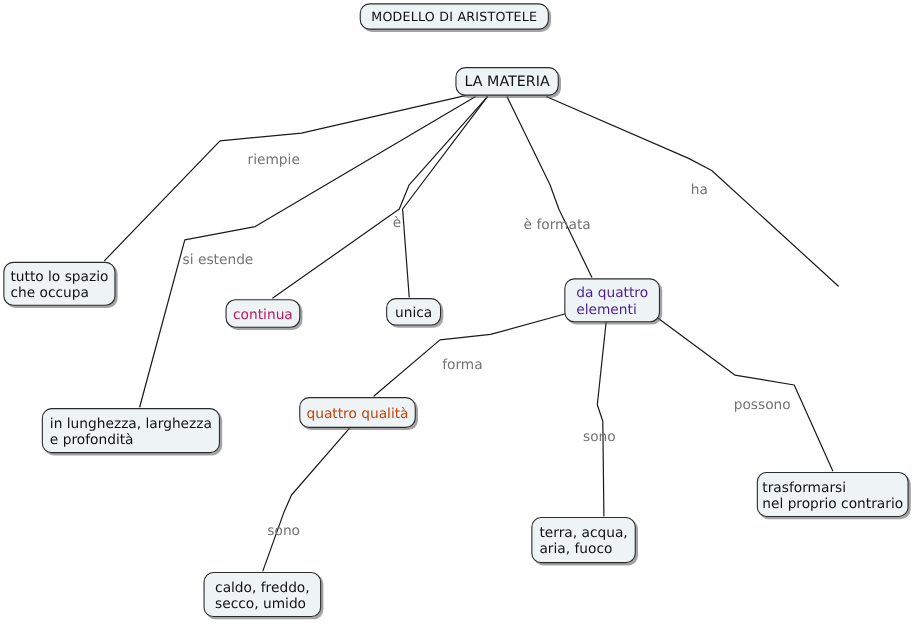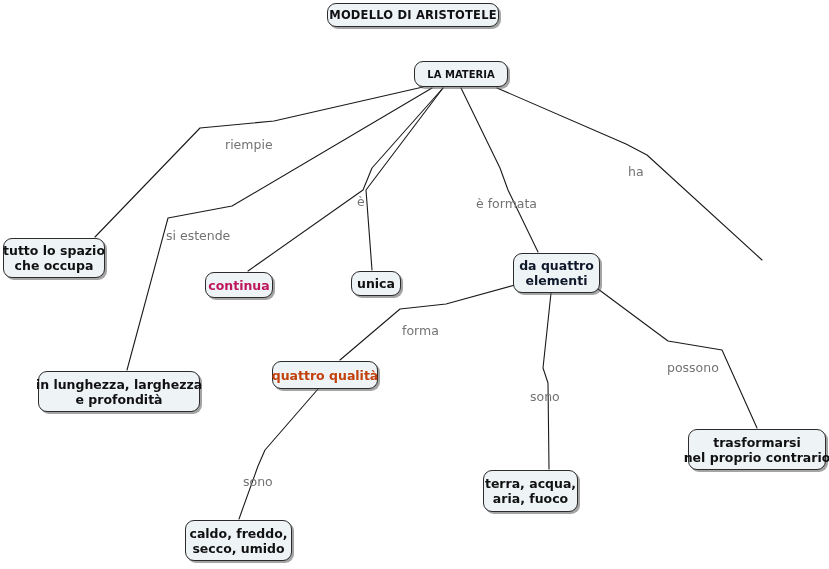--- a/index.html
+++ b/index.html
@@ -28,35 +28,33 @@
   }
   .node {
     position: absolute;
     box-sizing: border-box;
     background: #eef3f6;
     border: 1.3px solid #2b2b2b;
     border-radius: 9px;
     color: #111111;
     font-size: 12.5px;
     line-height: 15px;
-    text-align: center;
     display: flex;
     align-items: center;
     justify-content: center;
     padding: 3px 21px;
     box-shadow: 2px 2px 0 rgba(90,90,90,0.55);
     white-space: pre;
-    font-weight: bold;
   }
   .node.title-node {
     font-size: 11.5px;
     letter-spacing: 0.2px;
   }
   .node.root-node {
-    font-size: 10px;
+    font-size: 13px;
   }
   .edge-label {
     position: absolute;
     font-size: 12.5px;
     line-height: 14px;
     color: #737373;
     background: transparent;
     white-space: pre;
     text-align: center;
     margin-top: 28px;
@@ -91,19 +89,19 @@
     <div class="node root-node" style="left: 414px; top: 61px; width: 94px; height: 26px; background: rgb(238, 243, 246); border-color: rgb(43, 43, 43); color: rgb(17, 17, 17);">LA MATERIA</div>
     <div class="node" style="left: 38px; top: 371px; width: 162px; height: 41px; background: rgb(238, 243, 246); border-color: rgb(43, 43, 43); color: rgb(17, 17, 17);">in lunghezza, larghezza
 e profondità</div>
     <div class="node" style="left: 3px; top: 238px; width: 102px; height: 40px; background: rgb(238, 243, 246); border-color: rgb(43, 43, 43); color: rgb(17, 17, 17);">tutto lo spazio
 che occupa</div>
     <div class="node" style="left: 205px; top: 272px; width: 68px; height: 26px; background: rgb(238, 243, 246); border-color: rgb(43, 43, 43); color: #be185d;">continua</div>
     <div class="node" style="left: 351px; top: 271px; width: 50px; height: 25px; background: rgb(238, 243, 246); border-color: rgb(43, 43, 43); color: rgb(17, 17, 17);">unica</div>
     <div class="node" style="left: 272px; top: 361px; width: 106px; height: 28px; background: rgb(238, 243, 246); border-color: rgb(43, 43, 43); color: #c2410c;">quattro qualità</div>
     <div class="node" style="left: 185px; top: 520px; width: 107px; height: 41px; background: rgb(238, 243, 246); border-color: rgb(43, 43, 43); color: rgb(17, 17, 17);">caldo, freddo,
 secco, umido</div>
-    <div class="node" style="left: 513px; top: 253px; width: 87px; height: 40px; background: rgb(238, 243, 246); border-color: rgb(43, 43, 43); color: #0f172a;">da quattro
+    <div class="node" style="left: 513px; top: 253px; width: 87px; height: 40px; background: rgb(238, 243, 246); border-color: rgb(43, 43, 43); color: #4c1d95;">da quattro
 elementi</div>
     <div class="node" style="left: 483px; top: 470px; width: 95px; height: 42px; background: rgb(238, 243, 246); border-color: rgb(43, 43, 43); color: rgb(17, 17, 17);">terra, acqua,
 aria, fuoco</div>
     <div class="node" style="left: 688px; top: 429px; width: 138px; height: 41px; background: rgb(238, 243, 246); border-color: rgb(43, 43, 43); color: rgb(17, 17, 17);">trasformarsi
 nel proprio contrario</div>
   </div>
 
 </body></html>

